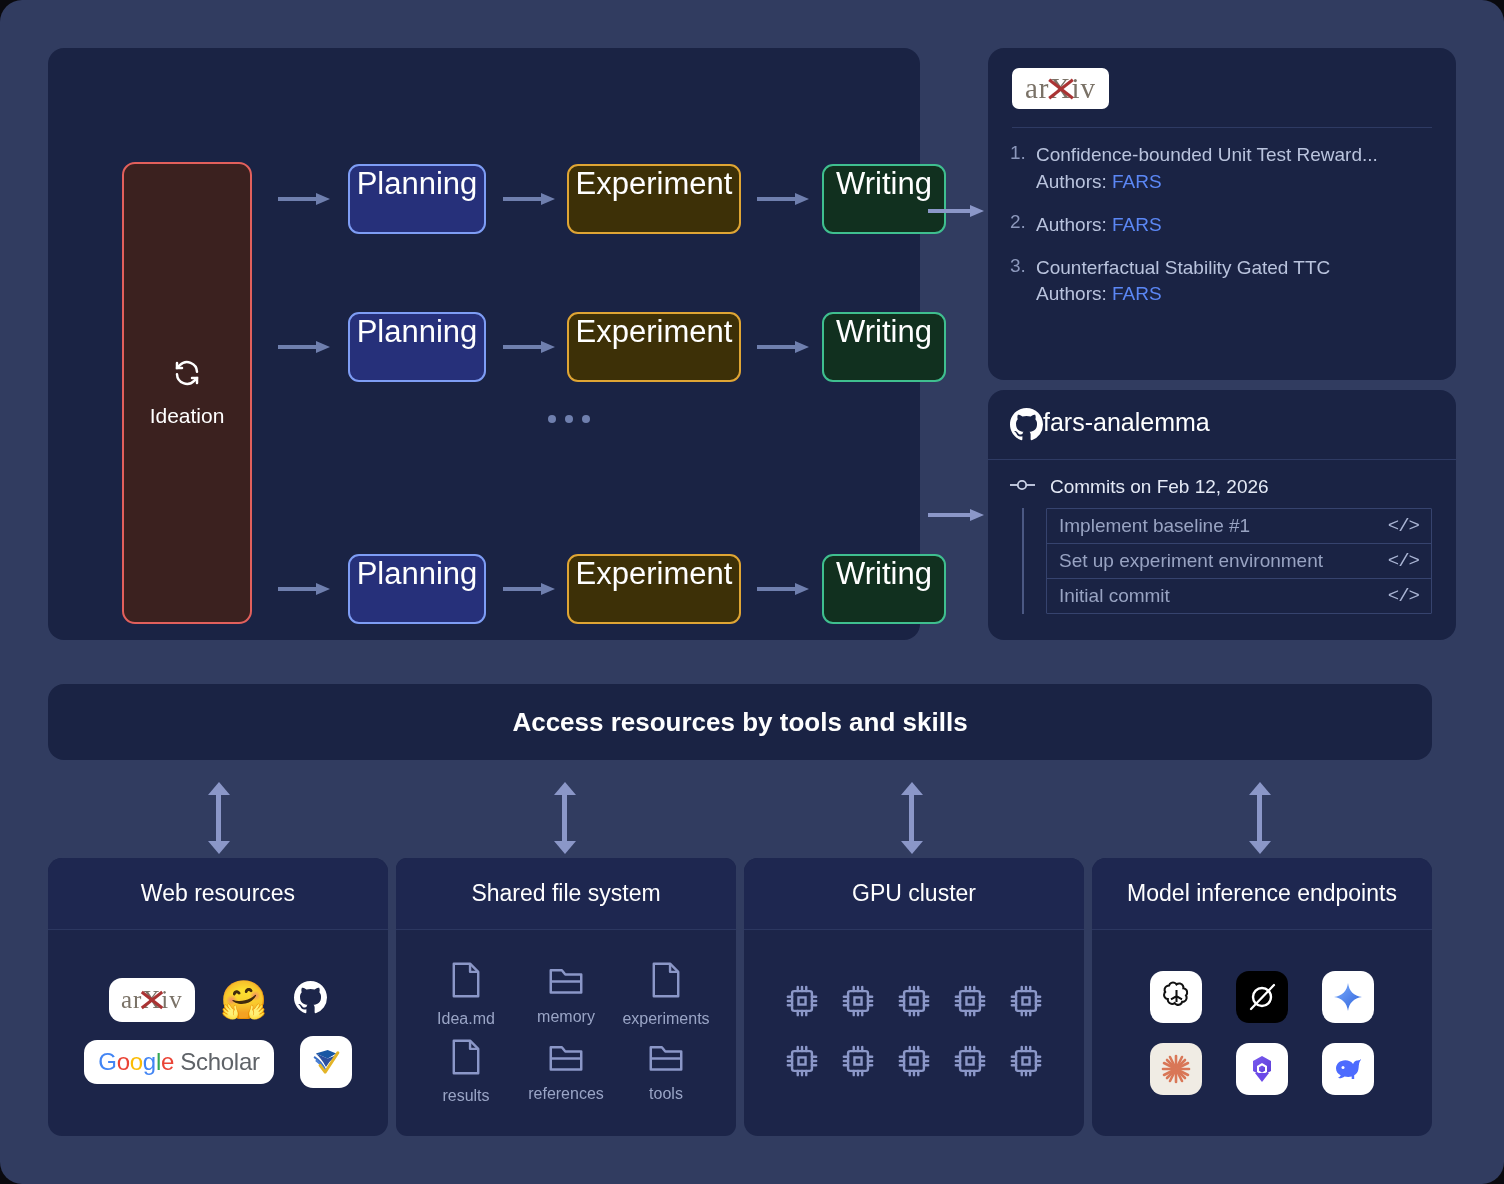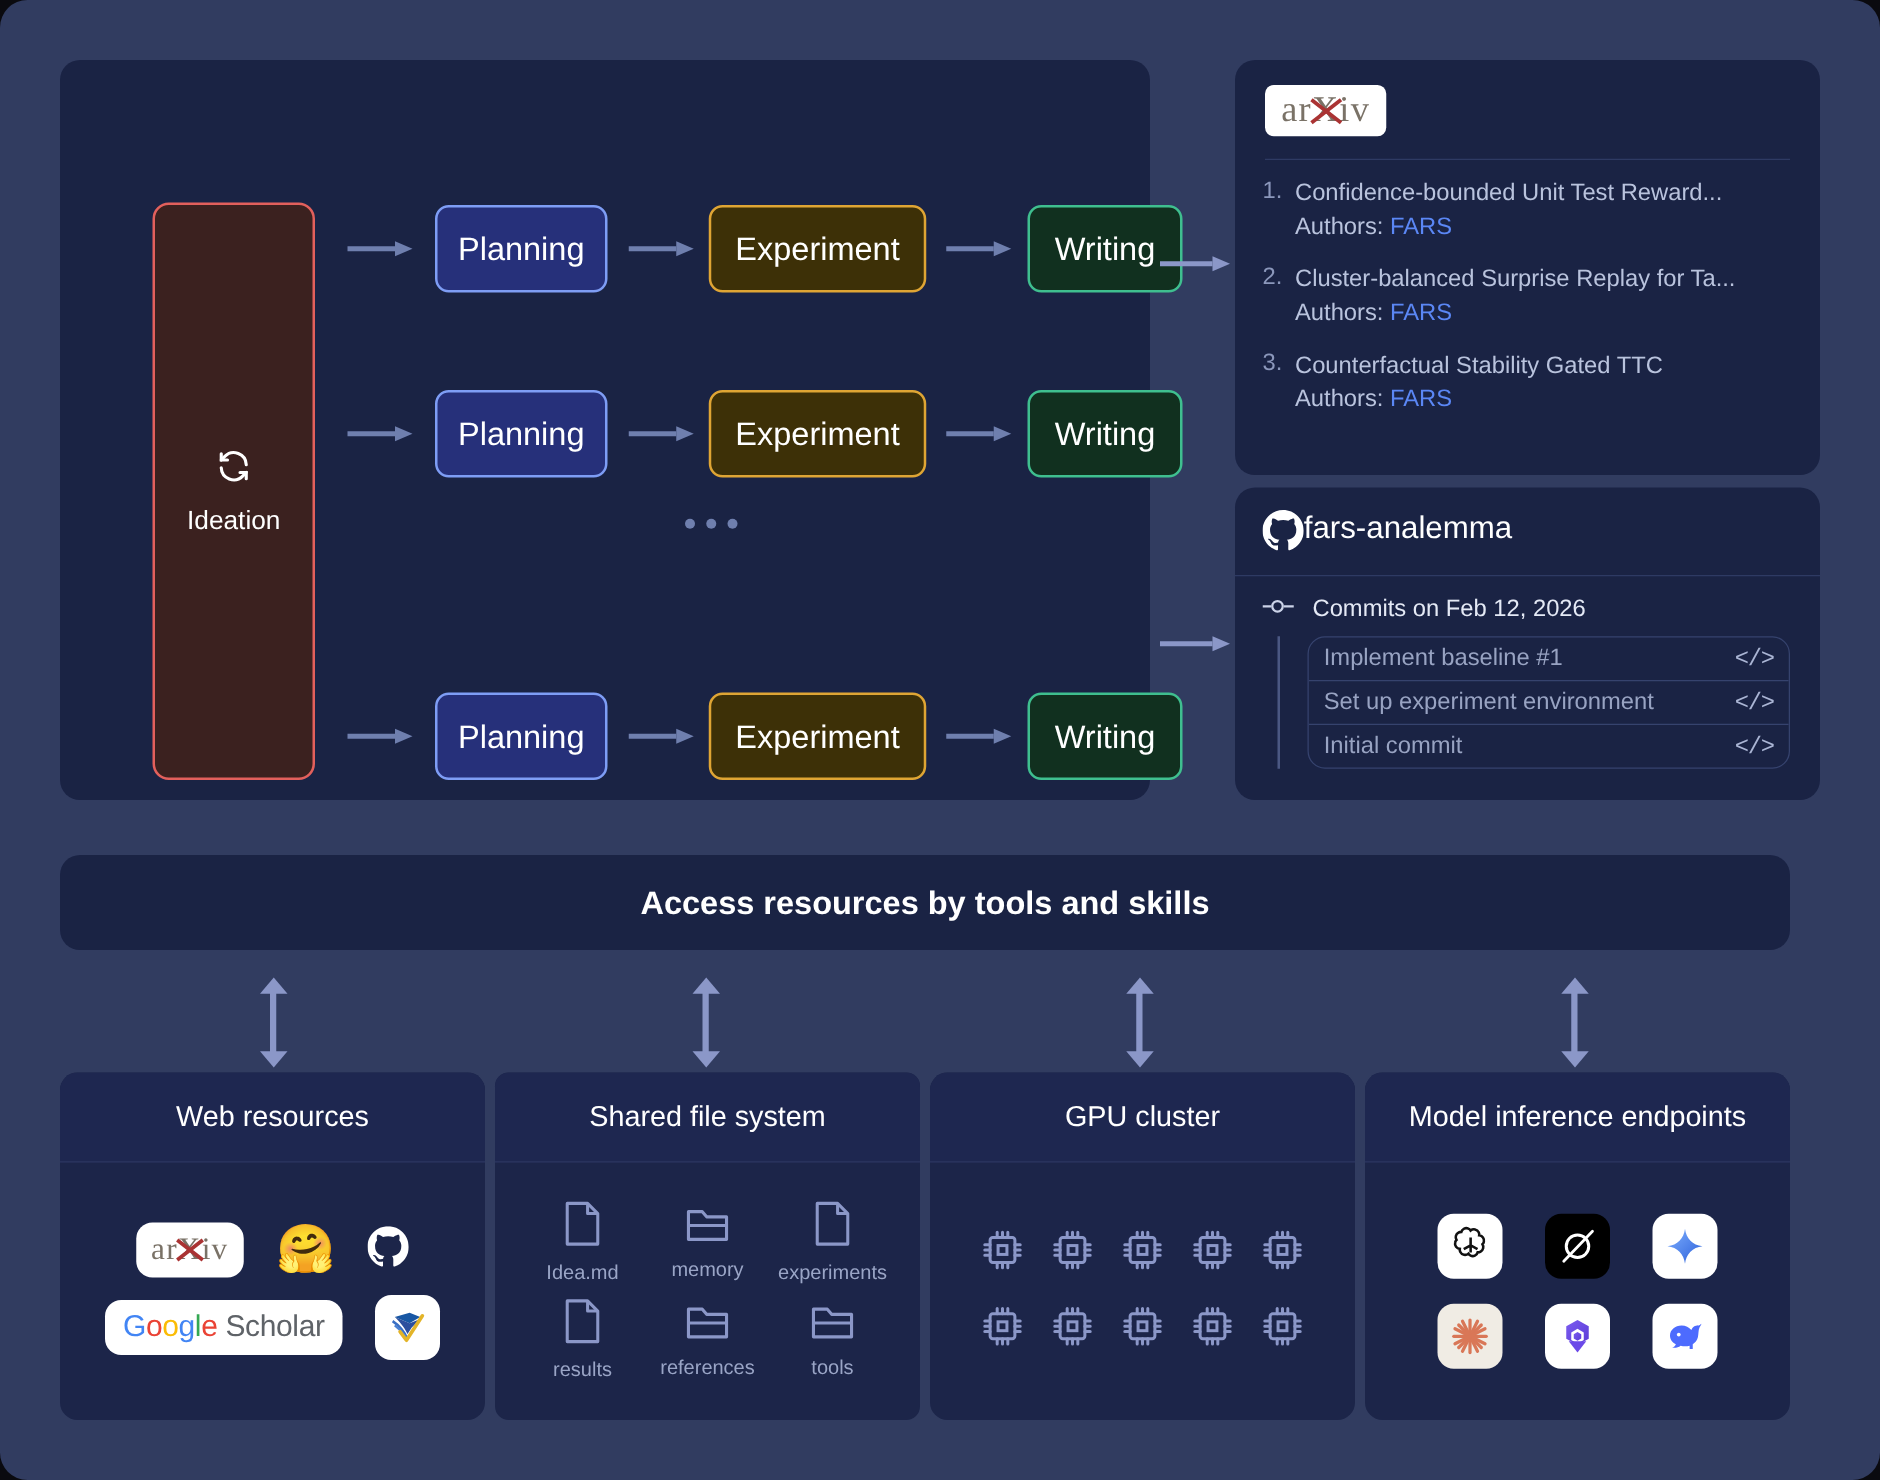--- a/index.html
+++ b/index.html
@@ -11,22 +11,22 @@
   }
 
   
   .panel{
     position:absolute;background:#1a2344;border-radius:16px;box-sizing:border-box;
   }
 
   #pipeline-panel{left:48px;top:48px;width:872px;height:592px;}
 
   .node{
-    position:absolute;display:flex;align-items:center;justify-content:center;
-    box-sizing:border-box;color:#ffffff;font-size:26px;border-radius:11px;
+    position:absolute;display:flex;align-items:flex-start;justify-content:center;
+    box-sizing:border-box;color:#ffffff;font-size:31px;border-radius:11px;
   }
   .node-plan{background:#26307a;border:2px solid #7e9df5;width:138px;height:70px;}
   .node-exp{background:#3d3007;border:2px solid #dfa534;width:174px;height:70px;}
   .node-wri{background:#11301f;border:2px solid #3fbf8f;width:124px;height:70px;}
 
   #ideation{
     position:absolute;left:74px;top:114px;width:130px;height:462px;
     background:#3b211f;border:2px solid #e2605c;border-radius:13px;
     display:flex;flex-direction:column;align-items:center;justify-content:center;
     color:#fff;font-size:21px;box-sizing:border-box;
@@ -65,21 +65,21 @@
   .paper-auth b{color:#5b87f5;font-weight:normal;}
 
   
   #gh-card{left:988px;top:390px;width:468px;height:250px;}
   .gh-head{display:flex;align-items:flex-start;gap:0;padding:18px 12px 0 22px;}
   .gh-title{color:#fff;font-size:25px;}
   .gh-body{padding:16px 24px 0 22px;}
   .gh-commits-label{display:flex;align-items:center;gap:14px;color:#e4e9f5;font-size:19px;}
   .commit-wrap{display:flex;margin-top:10px;}
   .commit-rail{width:2px;background:#4b5883;margin-left:12px;margin-right:22px;}
-  .commit-box{flex:1;border:1px solid #36436e;border-radius:14px;overflow:hidden;}
+  .commit-box{flex:1;border:1px solid #36436e;border-radius:1px;overflow:hidden;}
   .commit-row{
     display:flex;align-items:center;justify-content:space-between;
     padding:6px 12px 6px 12px;border-bottom:1px solid #36436e;
     color:#98a3c2;font-size:19px;
   }
   .commit-row:last-child{border-bottom:none;}
   .commit-code{color:#aab5d4;font-size:19px;font-family:"Liberation Mono",monospace;letter-spacing:-1px;}
 
   
   #banner{
@@ -242,21 +242,20 @@
           <div class="paper-auth">
             <span>Authors:</span>
             <b>FARS</b>
           </div>
         </div>
       </div>
 
       <div class="paper-item">
         <div class="paper-idx">2.</div>
         <div class="paper-body">
-          <div class="paper-title">Cluster-balanced Surprise Replay for Ta...</div>
           <div class="paper-auth">
             <span>Authors:</span>
             <b>FARS</b>
           </div>
         </div>
       </div>
 
       <div class="paper-item">
         <div class="paper-idx">3.</div>
         <div class="paper-body">

